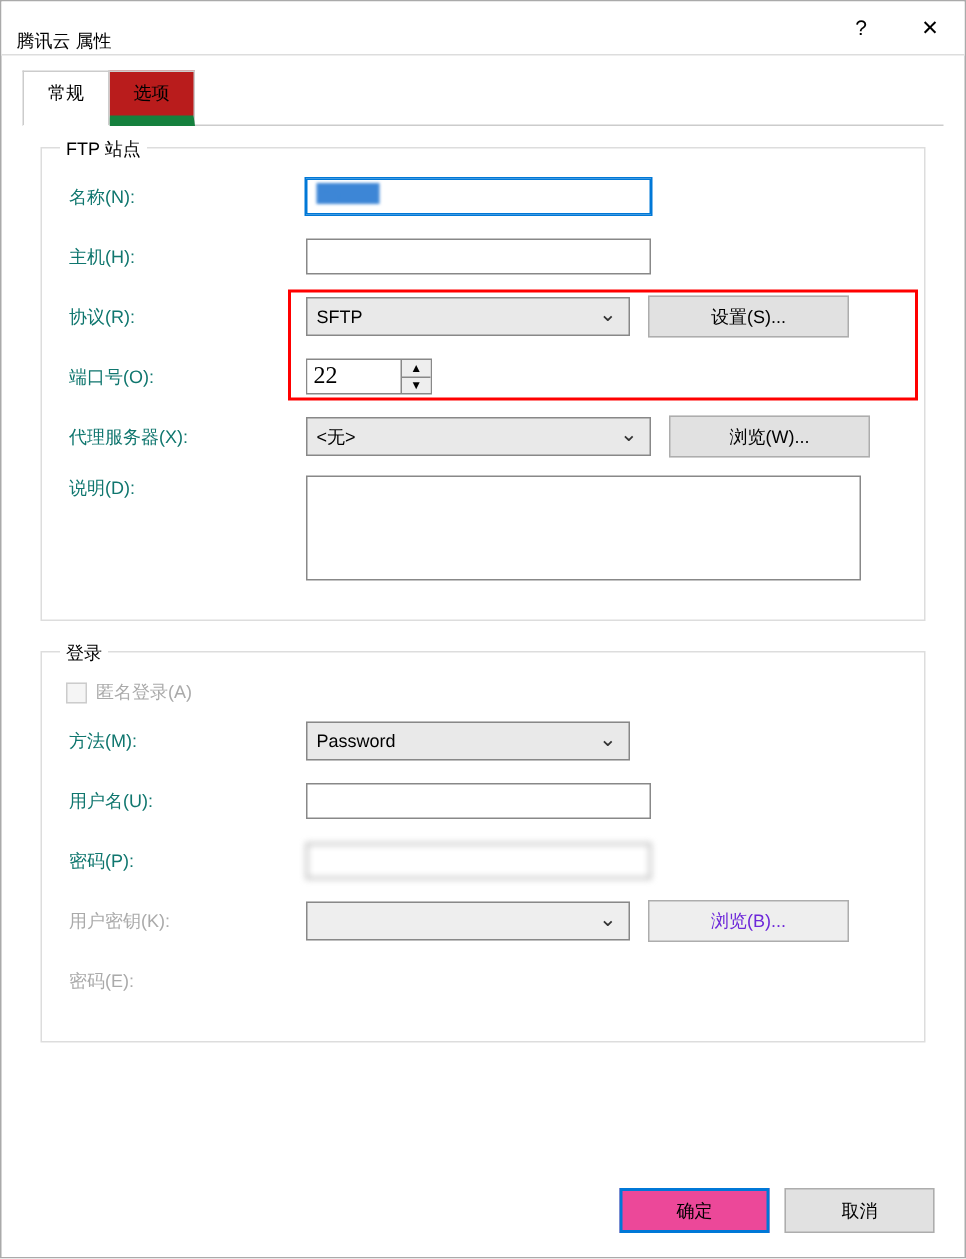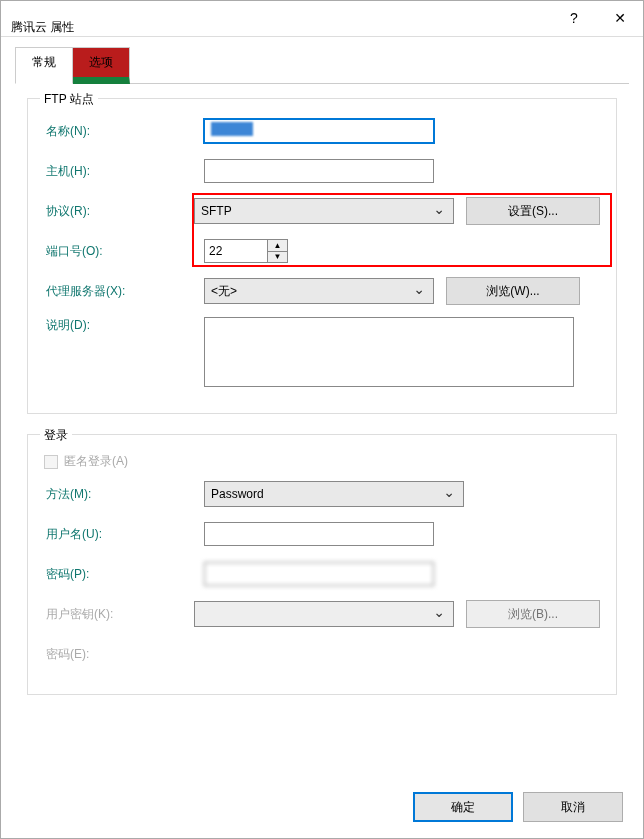--- a/index.html
+++ b/index.html
@@ -106,21 +106,21 @@
     }
     .text-input { width: 230px; }
     .text-input.focused {
       border: 1px solid #0078d7;
       outline: 1px solid #0078d7;
       color: #0078d7;
     }
     .text-input.readonly { background: #fff; color: #bbb; filter: blur(0.5px); }
     .text-input.masked { filter: blur(2px); color: #888; }
     .select {
-      width: 260px;
+      width: 216px;
       height: 26px;
       background: #e9e9e9;
       display: flex;
       align-items: center;
       padding: 0 6px;
       position: relative;
     }
     .select.long { width: 230px; }
     .select.disabled { color: #999; background: #eee; }
     .select::after {
@@ -134,22 +134,23 @@
     .spinner {
       display: flex;
       width: 84px;
       border: 1px solid #888;
       height: 24px;
     }
     .spinner input {
       border: none;
       width: 62px;
       padding: 0 4px;
-      font-size: 12px;
+      font-size: 16px;
       outline: none;
+      font-family: Liberation Serif, serif;
     }
     .spin-btns {
       display: flex;
       flex-direction: column;
       border-left: 1px solid #888;
       width: 20px;
     }
     .spin-btn {
       flex: 1;
       background: #eee;
@@ -161,21 +162,21 @@
     .btn {
       height: 28px;
       padding: 0 8px;
       border: 1px solid #adadad;
       background: #e1e1e1;
       font-size: 12px;
       min-width: 134px;
       text-align: center;
       display: flex; align-items: center; justify-content: center;
     }
-    .btn.disabled { color: #737373; background: #eee; }
+    .btn.disabled { color: #6d28d9; background: #eee; }
     .textarea {
       width: 370px;
       height: 70px;
       resize: none;
     }
     .checkbox-row {
       display: flex;
       align-items: center;
       margin-bottom: 10px;
       gap: 6px;
@@ -192,21 +193,21 @@
       border: 2px solid #f00;
       pointer-events: none;
     }
     .footer {
       display: flex;
       justify-content: flex-end;
       gap: 10px;
       padding: 10px 20px 16px;
     }
     .footer .btn { min-width: 100px; height: 30px; }
-    .footer .btn.primary { border: 2px solid #0078d7; background: #e5e5e5; text-align: center; }
+    .footer .btn.primary { border: 2px solid #0078d7; background: #ec4899; text-align: center; }
     .name-mask {
       display:inline-block; background:#3d86d6; color:#3d86d6;
       filter: blur(1px); padding: 0 24px 0 2px;
     }
   </style>
 </head>
 <body>
 
 <div class="window">
   <div class="titlebar">

